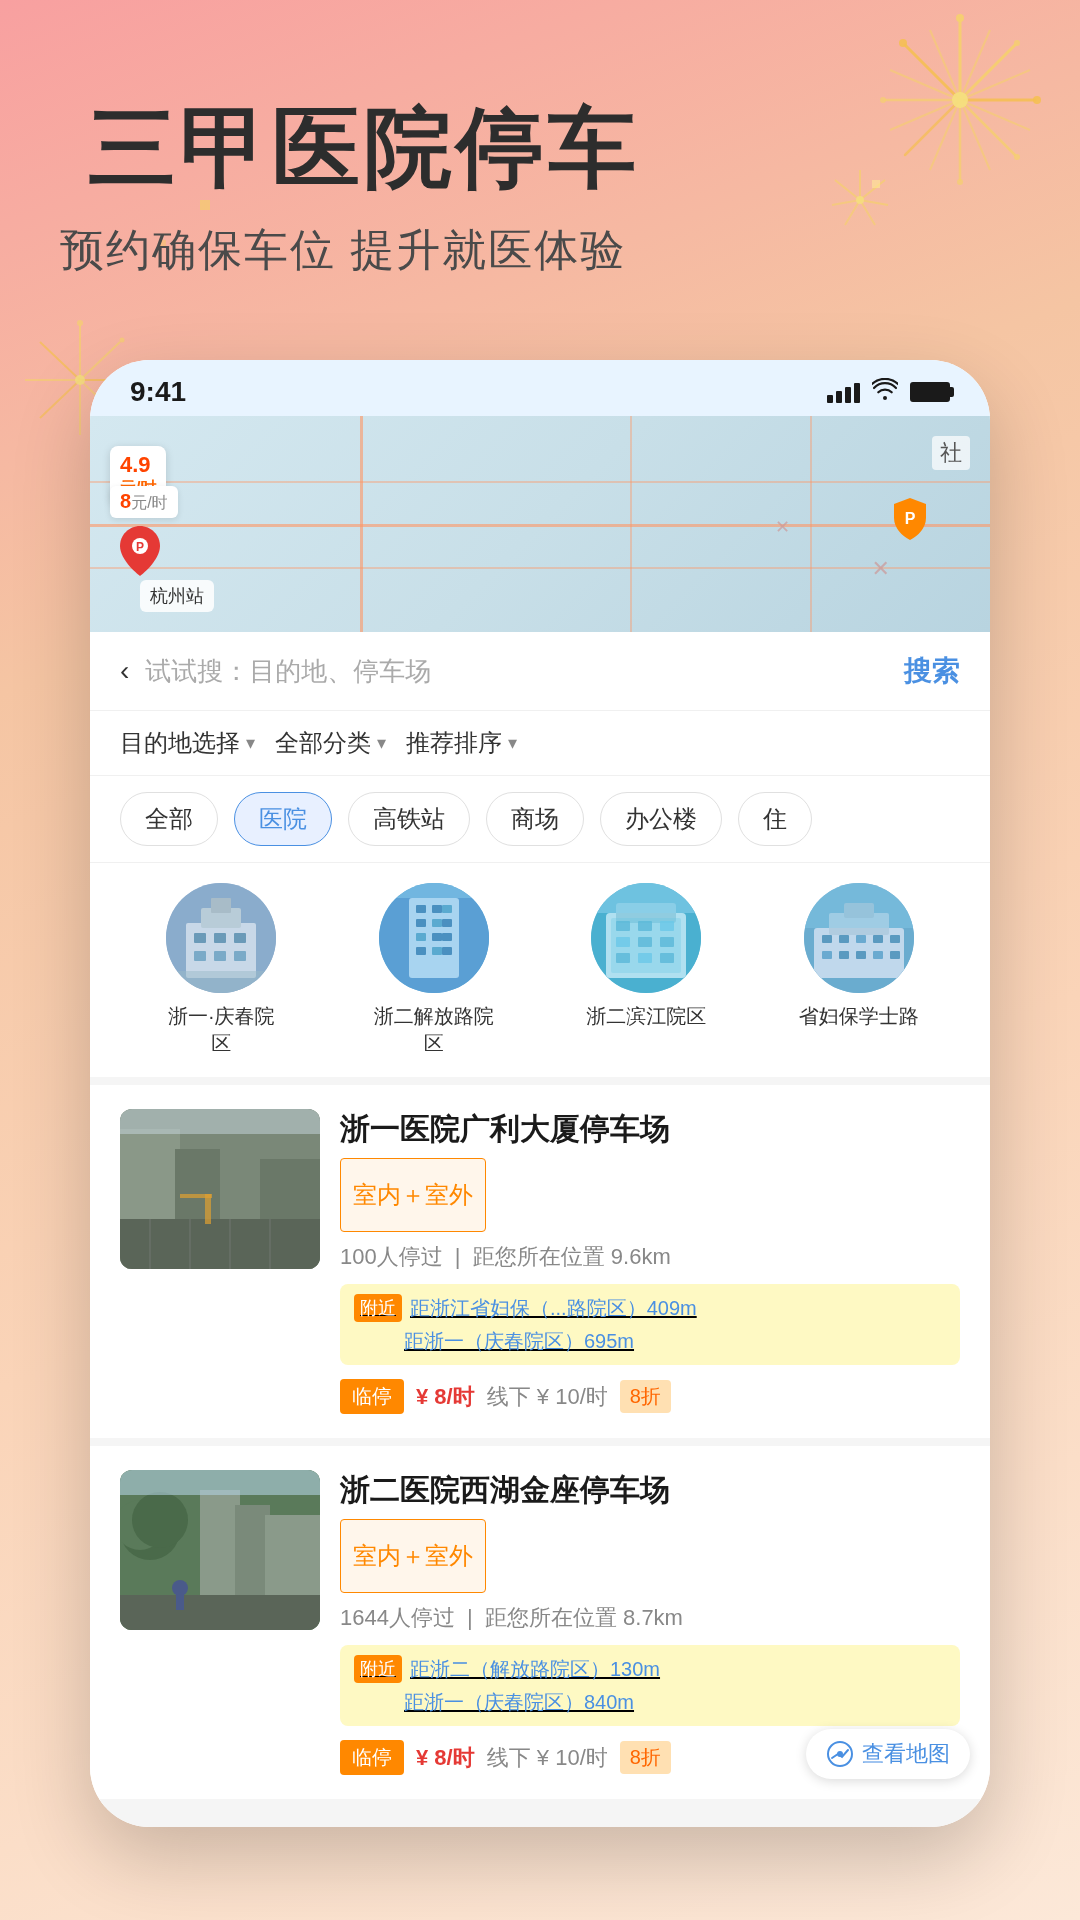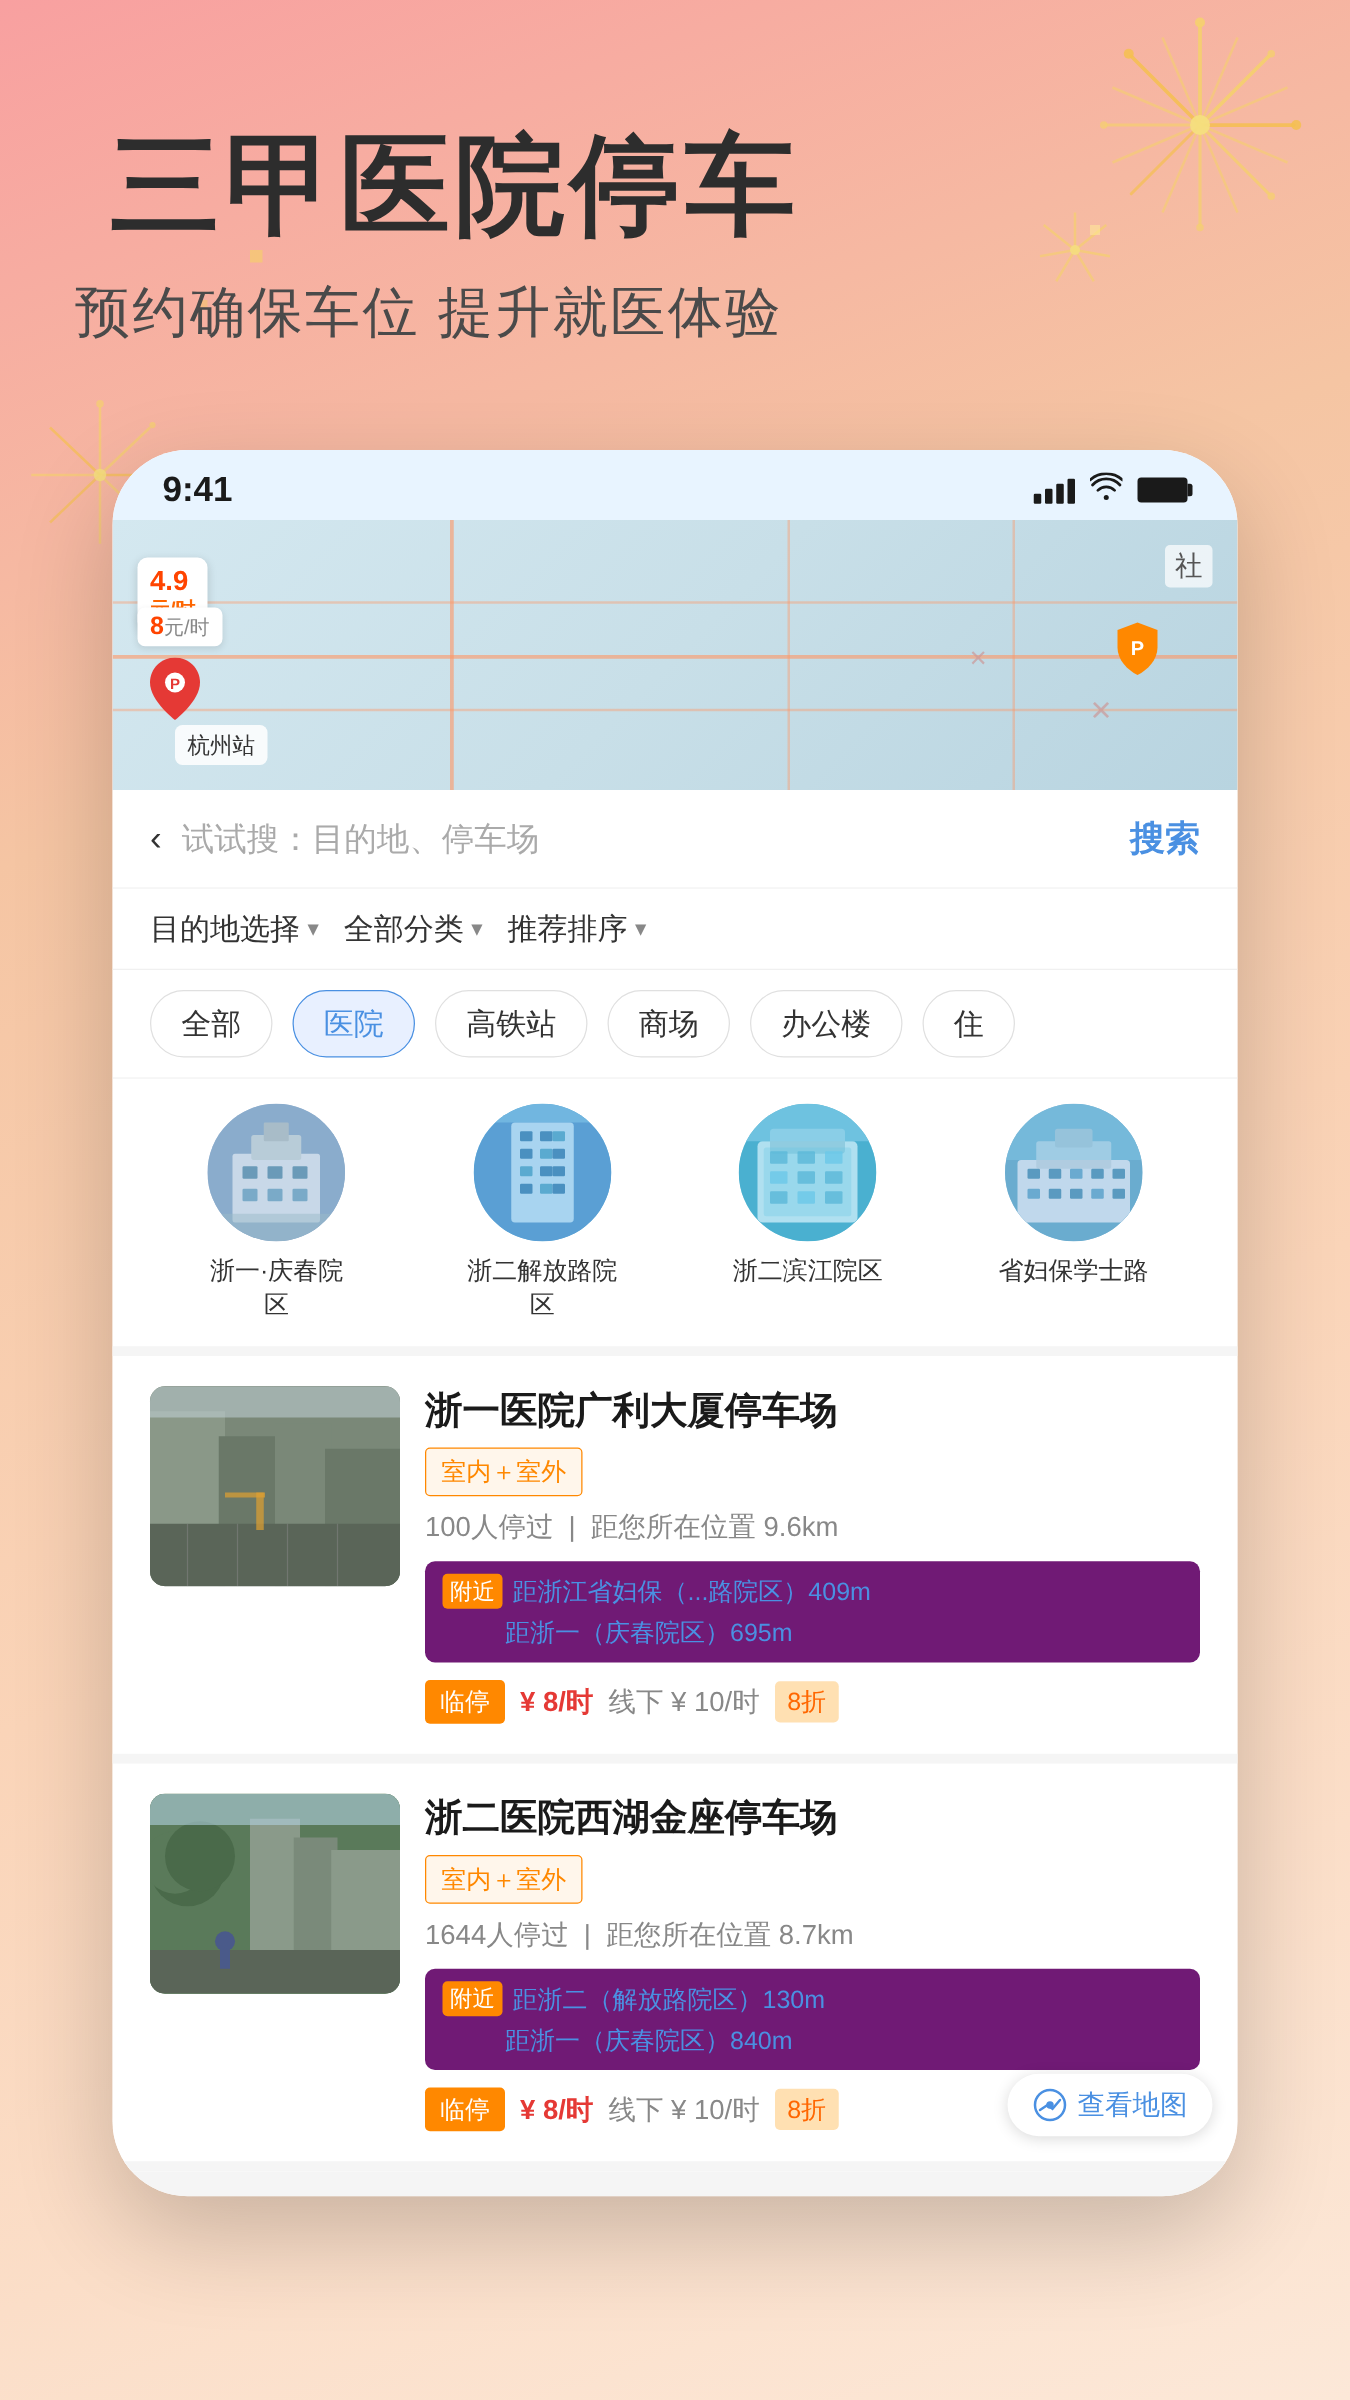--- a/index.html
+++ b/index.html
@@ -301,43 +301,44 @@
     }
 
     .parking-tags {
       display: flex;
       gap: 8px;
       margin-top: 10px;
       flex-wrap: wrap;
     }
 
     .tag {
-      padding: 5px 12px;
+      padding: 20px 12px;
       border-radius: 4px;
-      font-size: 20px;
+      font-size: 24px;
       border: 1px solid;
     }
 
     .tag-indoor {
       color: #ff8800;
       border-color: #ff8800;
       background: rgba(255,136,0,0.08);
     }
 
     .parking-meta {
       margin-top: 10px;
       font-size: 22px;
       color: #888;
     }
 
     .nearby-info {
       margin-top: 12px;
-      background: #701a75;
+      background: #fef9c3;
       border-radius: 8px;
       padding: 10px 14px;
+      text-decoration: underline;
     }
 
     .nearby-row {
       display: flex;
       align-items: center;
       gap: 8px;
       font-size: 20px;
     }
 
     .nearby-badge {

